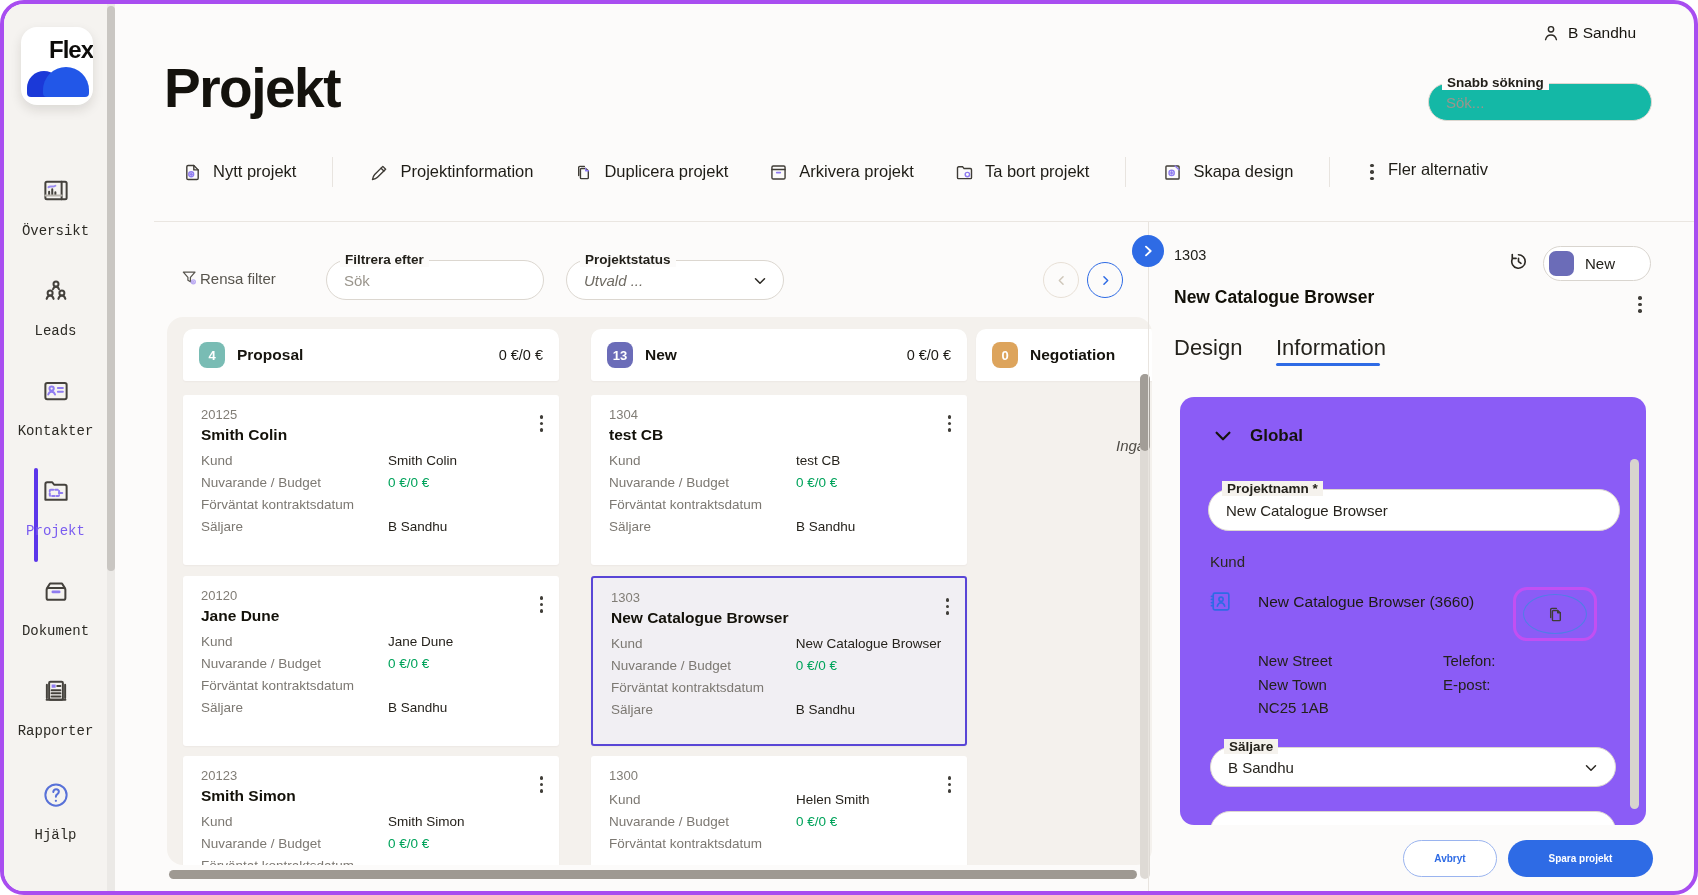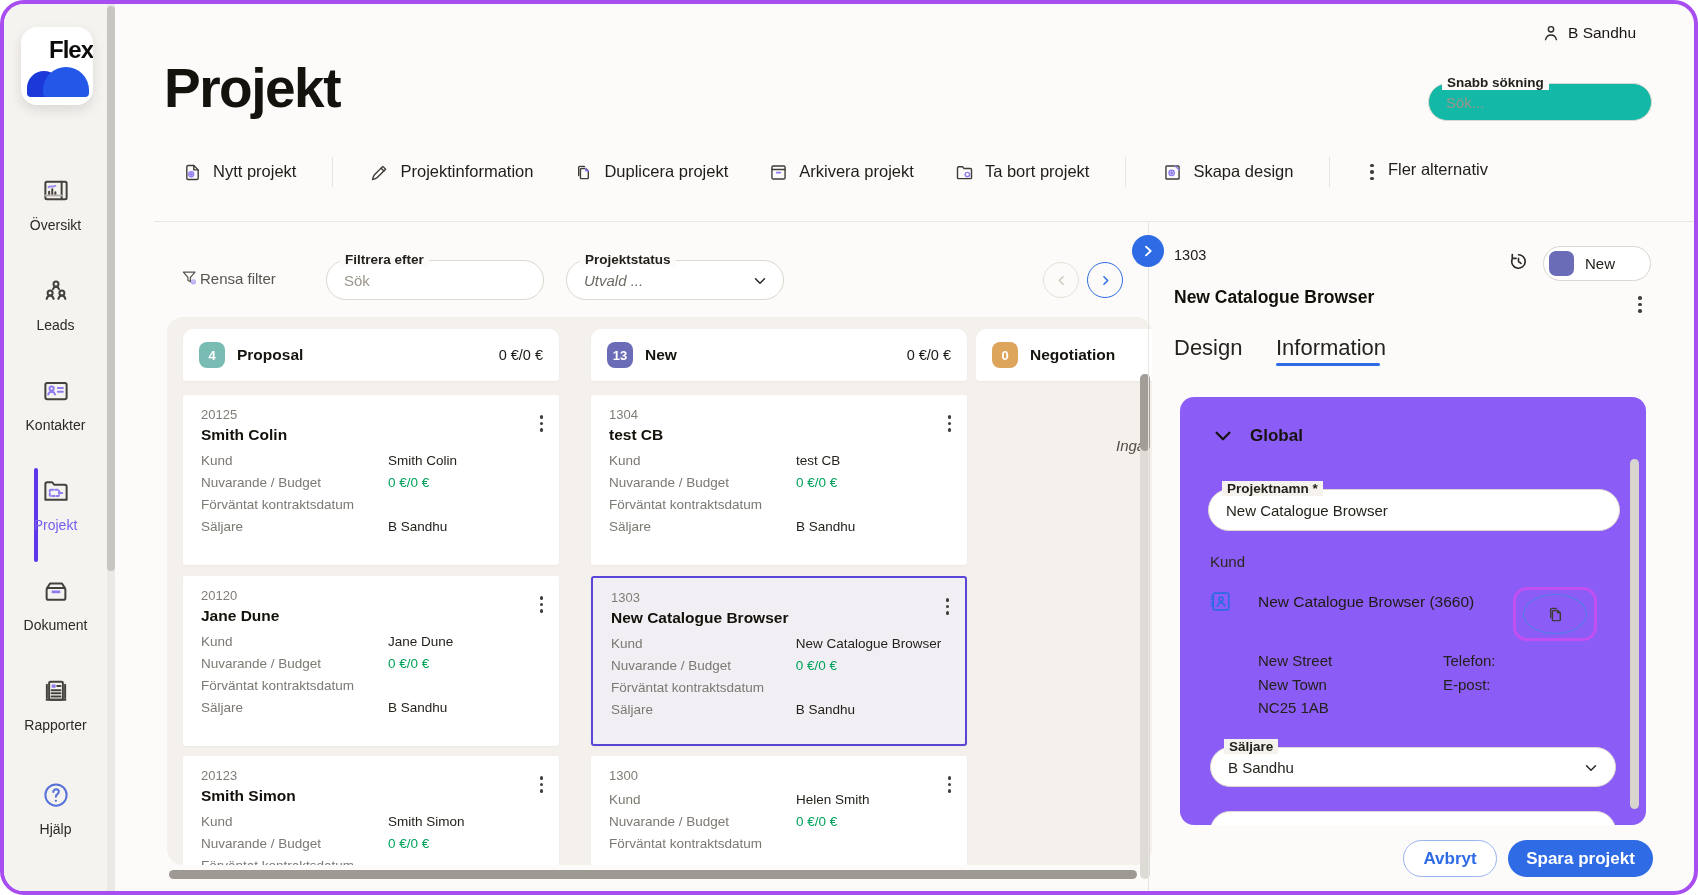--- a/index.html
+++ b/index.html
@@ -15,21 +15,21 @@
   #side-thumb { left:103px; top:2px; width:8px; height:565px; background:#c9c6c2; border-radius:4px; }
   #logo { left:17px; top:23px; width:72px; height:78px; background:#fff; border-radius:16px;
     box-shadow:0 5px 12px rgba(30,25,20,.12); overflow:hidden; }
   #logo .flex-t { position:absolute; left:0; right:0; top:9px; text-align:right;
     font-weight:bold; font-size:24px; letter-spacing:-1px; color:#0d0c0a; }
   #logo .w1 { position:absolute; left:6px; bottom:8px; width:34px; height:26px;
     background:#1b39d8; border-radius:17px 17px 4px 4px; }
   #logo .w2 { position:absolute; right:4px; bottom:8px; width:46px; height:30px;
     background:#2257e8; border-radius:23px 23px 4px 4px; }
   .nav { left:0; width:103px; text-align:center; }
-  .nav .lbl { margin-top:7px; font-size:14px; color:#2c2a24; }
+  .nav .lbl { margin-top:13px; font-size:14px; color:#2c2a24;font-family:Liberation Mono, monospace; }
   .nav.active .lbl { color:#7a5cf0; }
   #active-bar { left:30px; top:464px; width:4px; height:94px; background:#5b36ea; border-radius:2px; }
 
   
   #user-chip { left:1537px; top:19px; display:flex; align-items:center; gap:7px; }
   #user-chip .nm { font-size:15.5px; font-weight:500; color:#17150f; }
   #page-title { left:160px; top:52px; font-size:55px; font-weight:600; letter-spacing:-1.5px; color:#14120d; }
 
   .fieldset { position:absolute; background:#fff; border:1.5px solid #dcd7d0; border-radius:21px; }
   .fieldset .legend { position:absolute; top:-9px; left:13px; padding:0 5px;
@@ -121,21 +121,21 @@
   #copy-btn { position:absolute; left:343px; top:197px; width:64px; height:40px;
     border:1.5px solid #507ee6; border-radius:50%; background:#fff0; display:flex;
     align-items:center; justify-content:center; cursor:pointer; }
   .addr { position:absolute; top:252px; font-size:15px; color:#23211b; line-height:23.5px; }
   #addr-l { left:78px; } #addr-r { left:263px; }
   #f-salj { left:30px; top:350px; width:406px; height:40px; }
   #f-salj svg { position:absolute; right:15px; top:11px; }
   #f-part { left:30px; top:414px; width:406px; height:40px; }
   #pscroll { left:1626px; top:455px; width:9px; height:350px; background:#d8d4ce; border-radius:5px; }
 
-  .btn { position:absolute; top:836px; height:37px; border-radius:18.5px; font-size:17px;
+  .btn { position:absolute; top:836px; height:37px; border-radius:18.5px; font-size:10px;
     font-weight:bold; display:flex; align-items:center; justify-content:center;
     cursor:pointer; font-family:inherit; }
   #btn-cancel { left:1399px; width:94px; background:#fff; border:1.5px solid #9ab4ef; color:#2e6be5; }
   #btn-save { left:1504px; width:145px; background:#2e6be5; border:none; color:#fff; }
 </style>
 </head>
 <body>
 
 <div id="frame">
 

